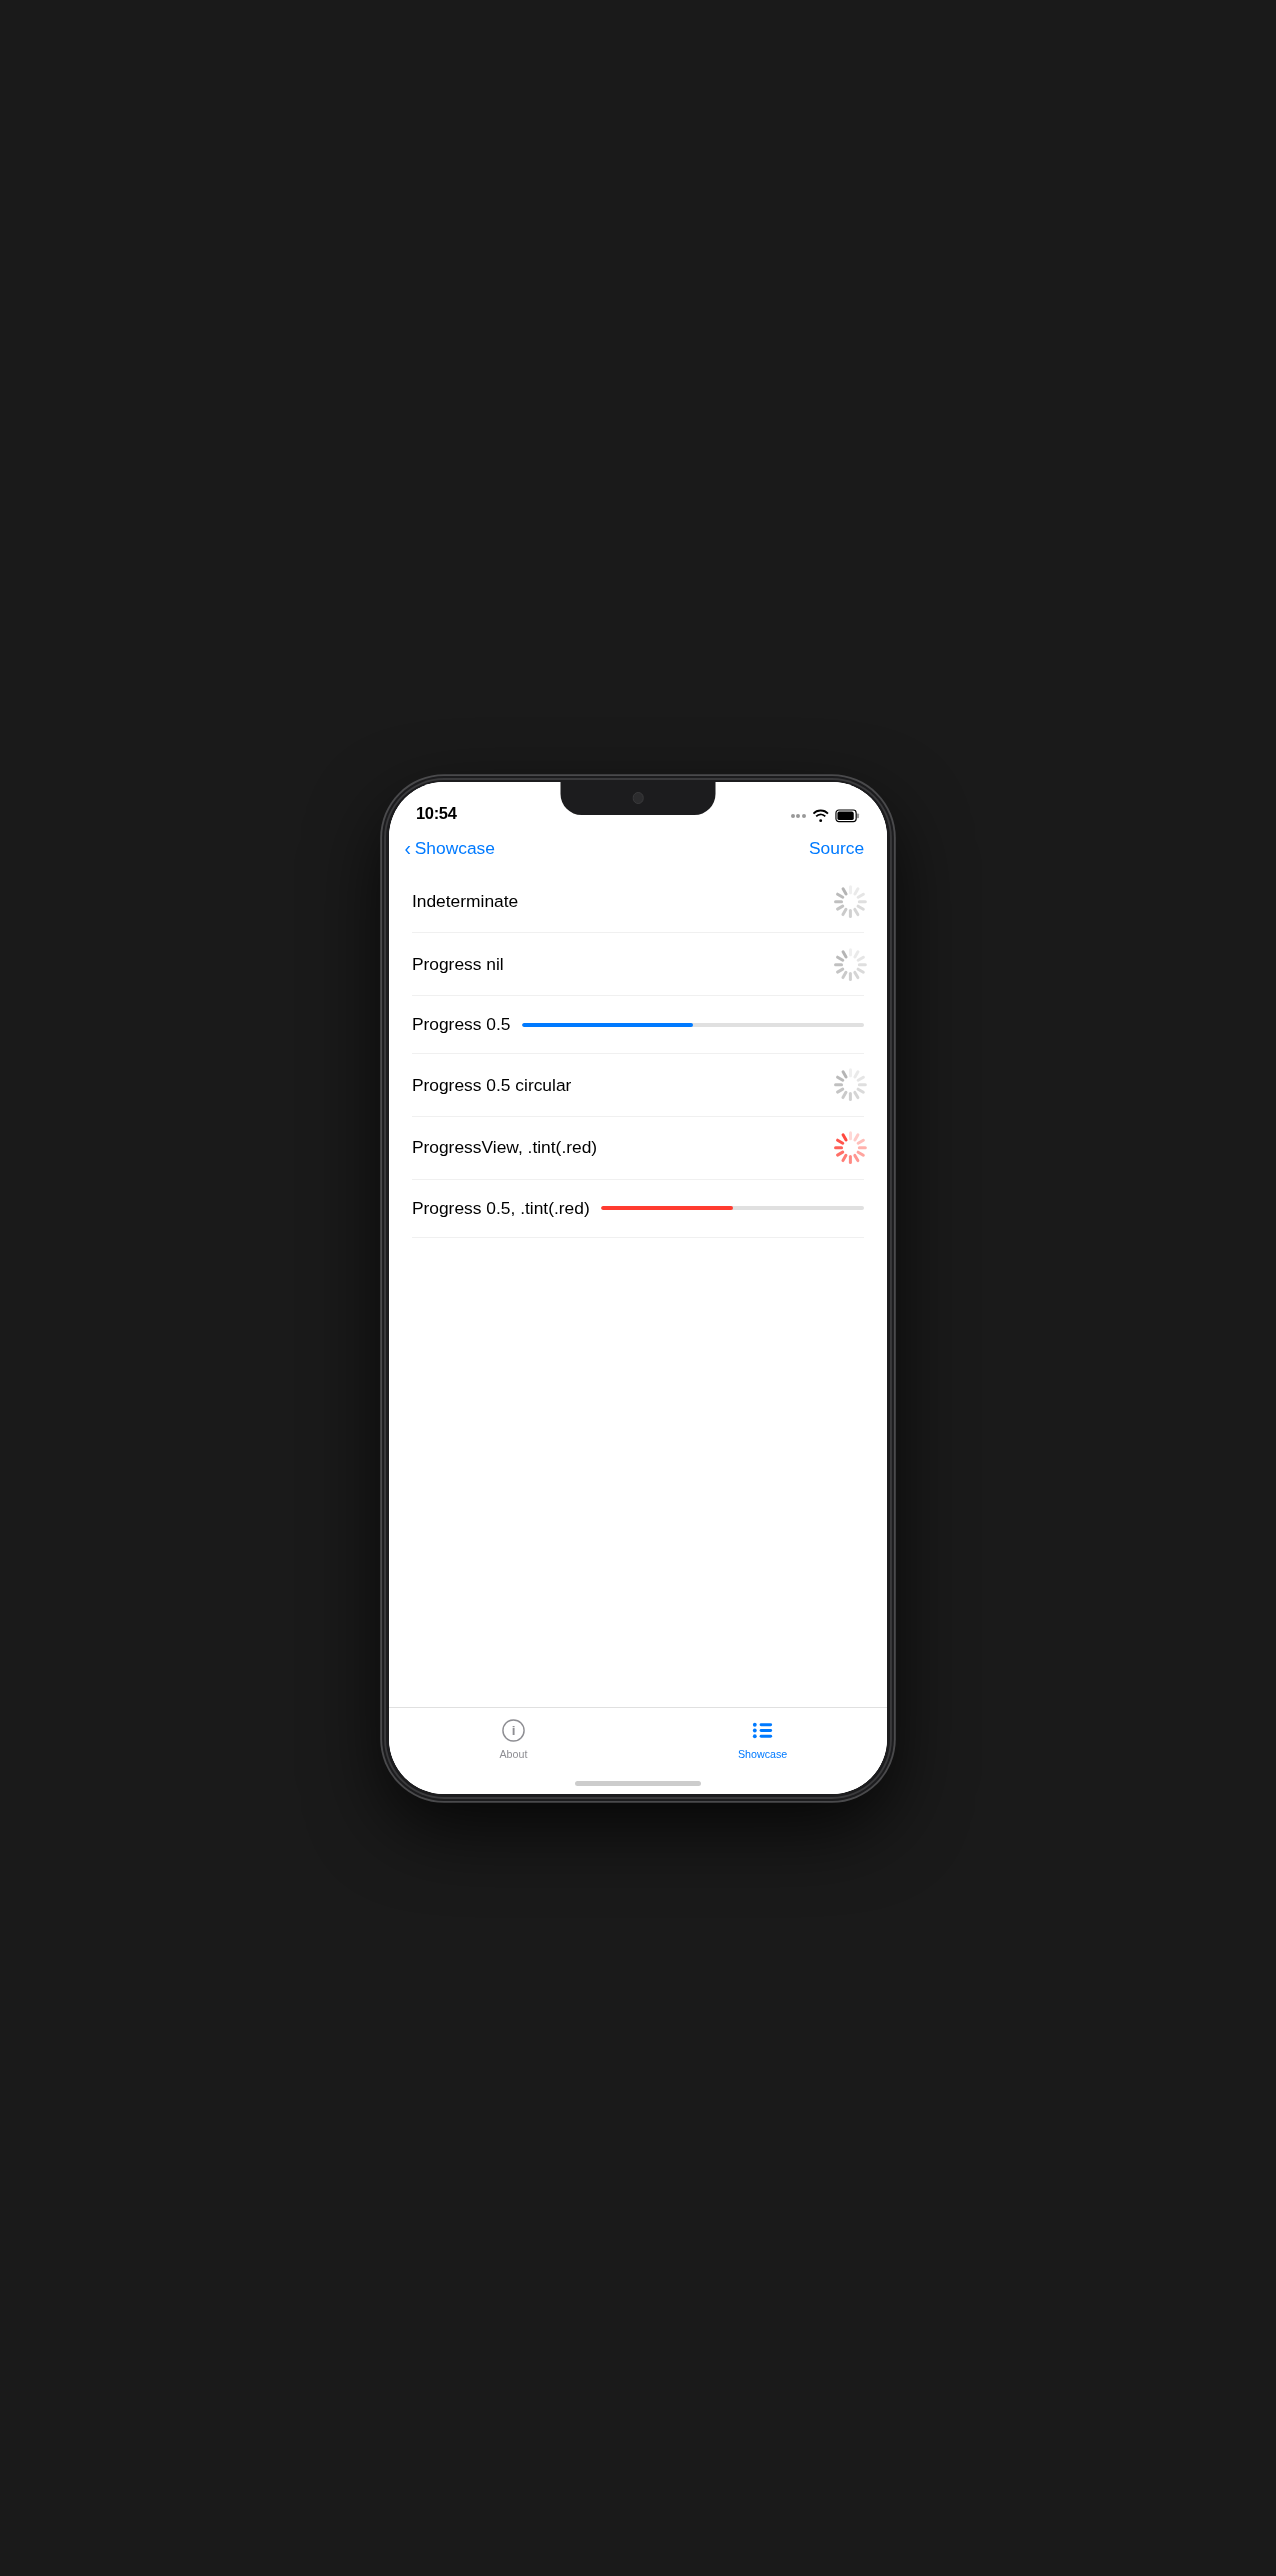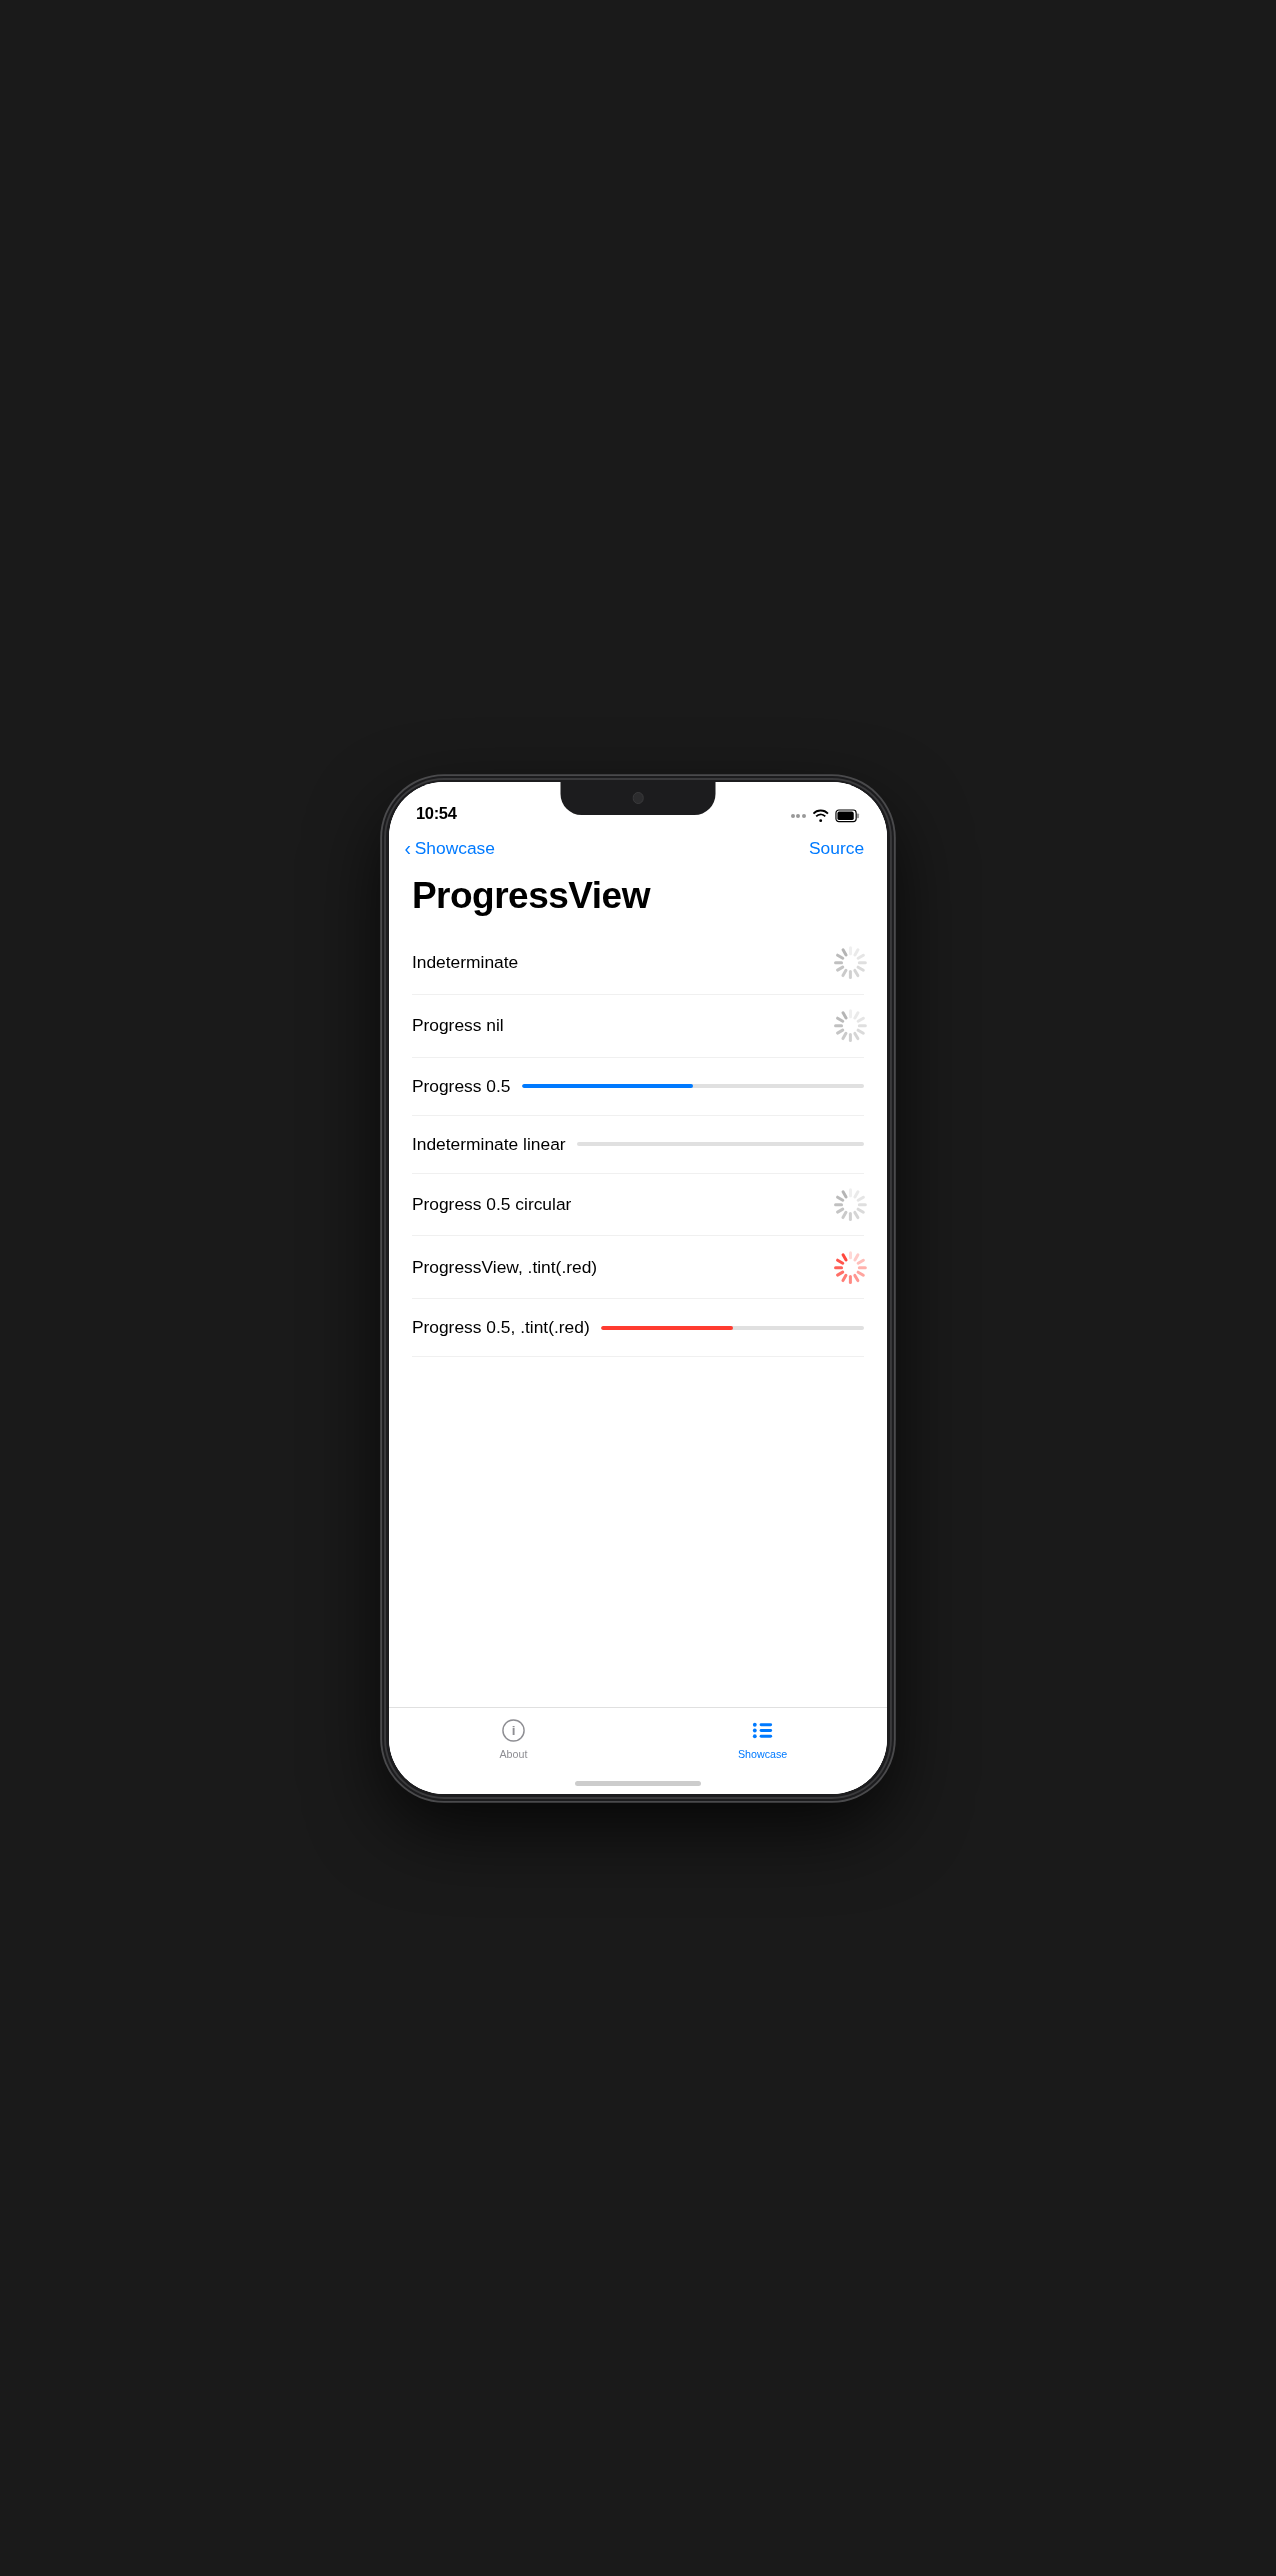--- a/index.html
+++ b/index.html
@@ -313,23 +313,20 @@
       </div>
 
       <div class="nav-bar">
         <div class="back-btn">
           <span class="back-chevron">‹</span>
           <span>Showcase</span>
         </div>
         <div class="source-btn">Source</div>
       </div>
 
-      <div class="page-title">
-        <h1>ProgressView</h1>
-      </div>
 
       <div class="main-scroll">
         <div class="content" id="rows-container">
 
         <div class="row">
               <span class="row-label">Indeterminate</span>
               <div class="row-right" style="justify-content: flex-end; flex: 0 1 0%; margin-left: 0px;">
                 <div class="spinner">
                   <div class="spinner-lines spinner-gray">
                     <div class="spinner-line" style="transform: rotate(0deg) translateY(-7.7px); opacity: 0.2;"></div>
@@ -371,26 +368,20 @@
             </div>
             <div class="row">
               <span class="row-label">Progress 0.5</span>
               <div class="row-right">
                 <div class="progress-bar-container">
                   <div class="progress-fill progress-blue" style="width: 50%;"></div>
                 </div>
               </div>
             </div>
             <div class="row">
-              <span class="row-label">Indeterminate linear</span>
-              <div class="row-right">
-                <div class="indeterminate-bar"></div>
-              </div>
-            </div>
-            <div class="row">
               <span class="row-label">Progress 0.5 circular</span>
               <div class="row-right" style="justify-content: flex-end; flex: 0 1 0%; margin-left: 0px;">
                 <div class="spinner">
                   <div class="spinner-lines spinner-gray">
                     <div class="spinner-line" style="transform: rotate(0deg) translateY(-7.7px); opacity: 0.2;"></div>
                     <div class="spinner-line" style="transform: rotate(30deg) translateY(-7.7px); opacity: 0.266667;"></div>
                     <div class="spinner-line" style="transform: rotate(60deg) translateY(-7.7px); opacity: 0.333333;"></div>
                     <div class="spinner-line" style="transform: rotate(90deg) translateY(-7.7px); opacity: 0.4;"></div>
                     <div class="spinner-line" style="transform: rotate(120deg) translateY(-7.7px); opacity: 0.466667;"></div>
                     <div class="spinner-line" style="transform: rotate(150deg) translateY(-7.7px); opacity: 0.533333;"></div>

